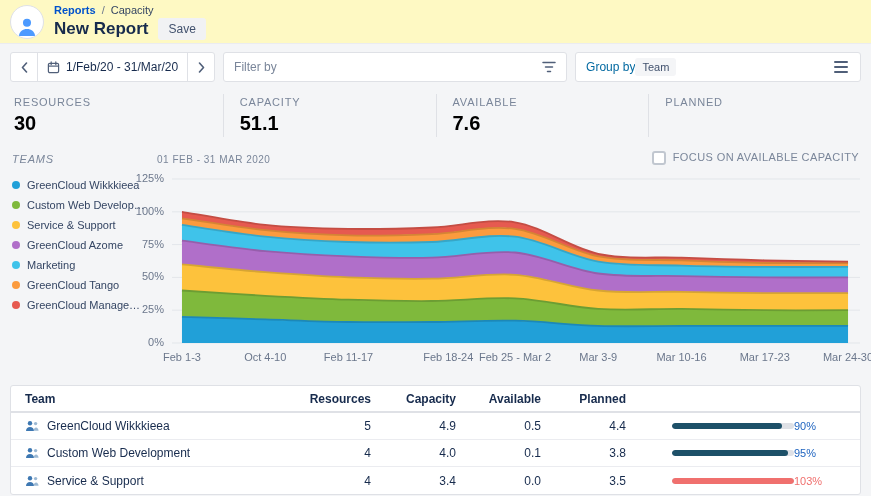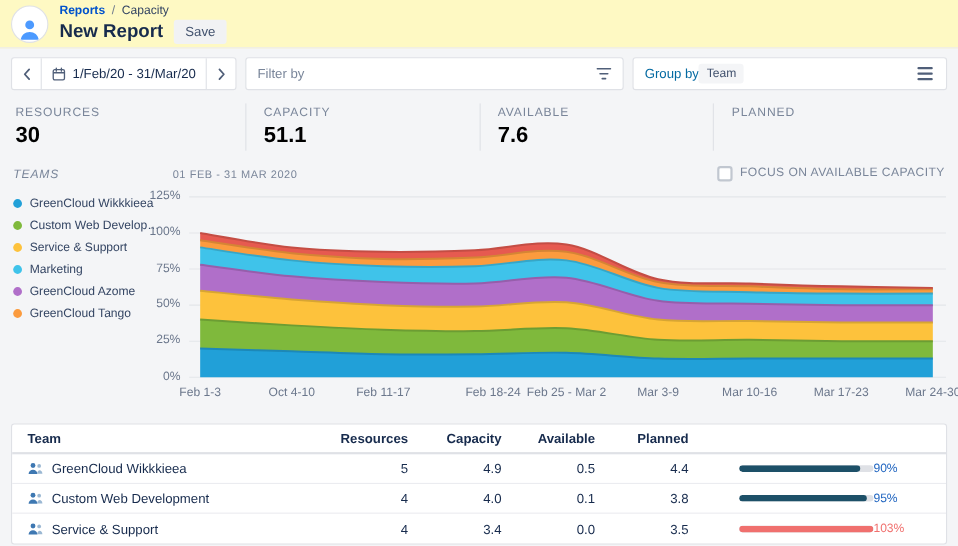--- a/index.html
+++ b/index.html
@@ -171,30 +171,34 @@
         </div>
         <div class="legend-item">
           <span class="dot" style="background: rgb(127, 185, 60);"></span>
           <span class="legend-label">Custom Web Develop…</span>
         </div>
         <div class="legend-item">
           <span class="dot" style="background: rgb(253, 194, 60);"></span>
           <span class="legend-label">Service &amp; Support</span>
         </div>
         <div class="legend-item">
+          <span class="dot" style="background: rgb(176, 111, 201);"></span>
+          <span class="legend-label">GreenCloud Azome</span>
+        </div>
+        <div class="legend-item">
           <span class="dot" style="background: rgb(63, 195, 234);"></span>
           <span class="legend-label">Marketing</span>
         </div>
         <div class="legend-item">
-          <span class="dot" style="background: rgb(176, 111, 201);"></span>
-          <span class="legend-label">GreenCloud Azome</span>
-        </div>
-        <div class="legend-item">
           <span class="dot" style="background: rgb(251, 155, 62);"></span>
           <span class="legend-label">GreenCloud Tango</span>
+        </div>
+        <div class="legend-item">
+          <span class="dot" style="background: rgb(230, 90, 80);"></span>
+          <span class="legend-label">GreenCloud Manage…</span>
         </div>
       </div>
     <div class="chart-title">01 FEB - 31 MAR 2020</div>
     <div class="focus">
       <span class="checkbox"></span>
       <span class="focus-label">FOCUS ON AVAILABLE CAPACITY</span>
     </div>
     <div class="plot">
       <svg viewBox="0 0 690 170" preserveAspectRatio="none">
           <line x1="0" x2="690" y1="168" y2="168" stroke="#e3e6ea" stroke-width="1"></line>

